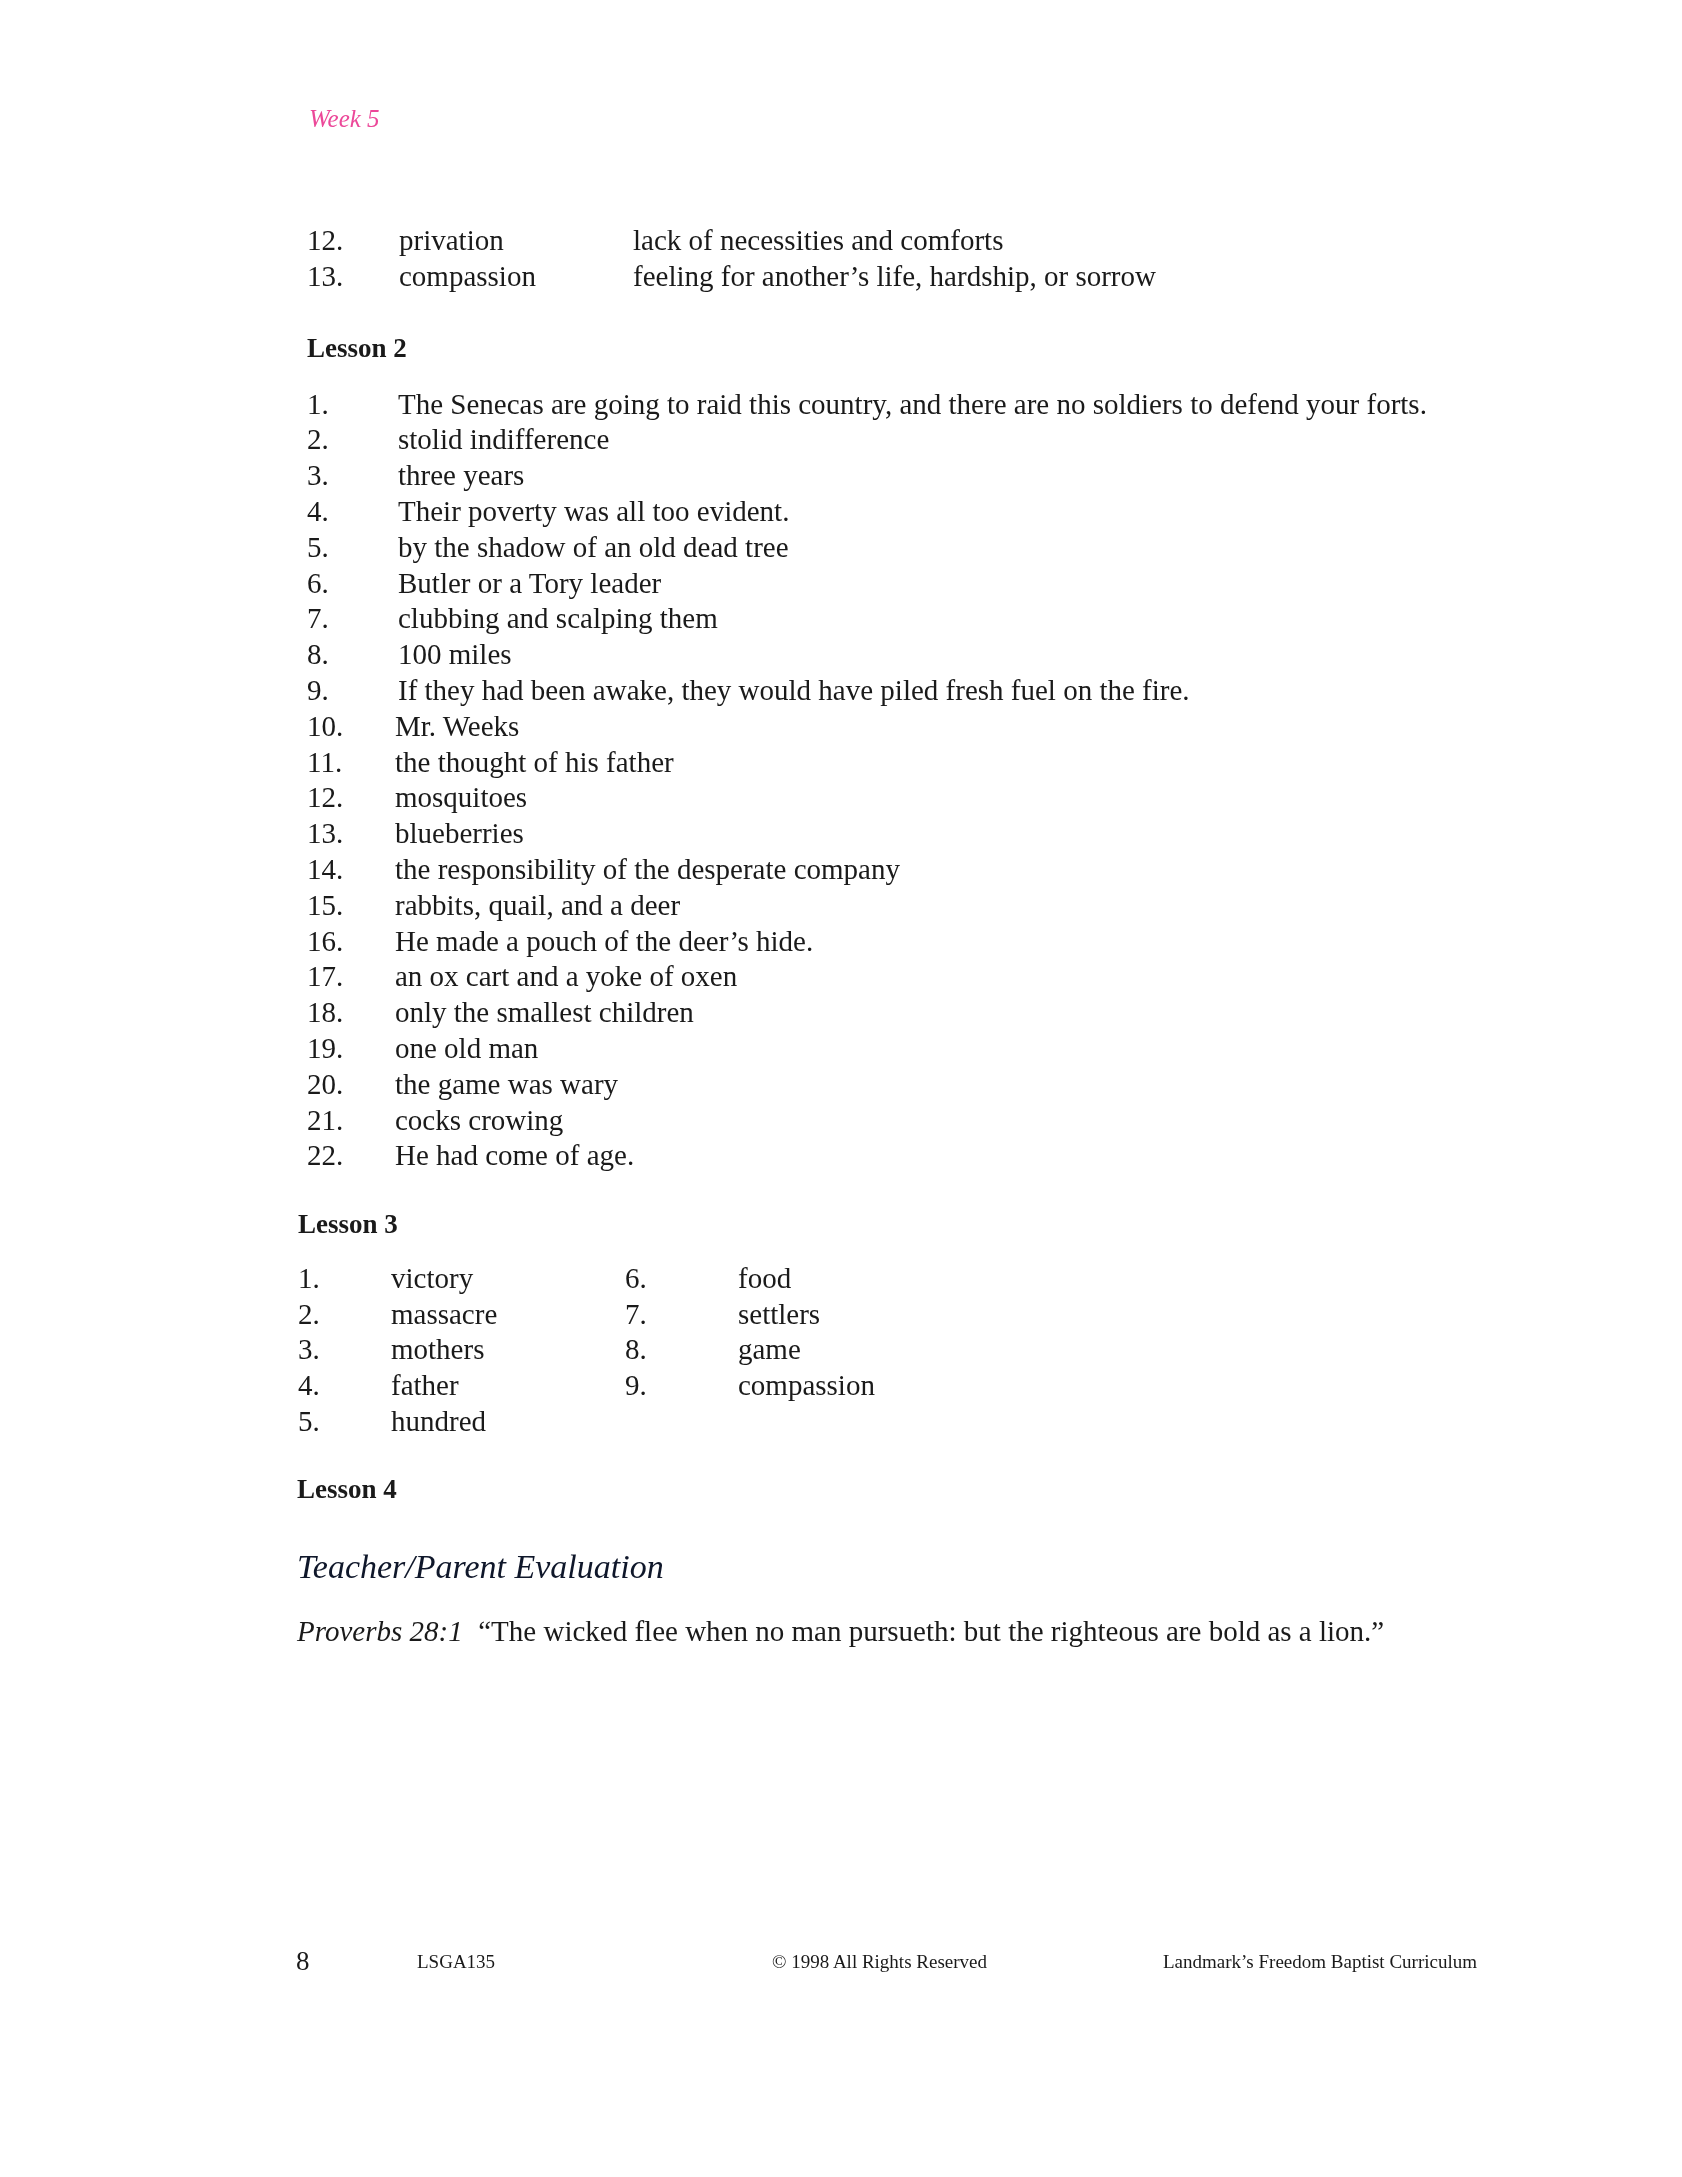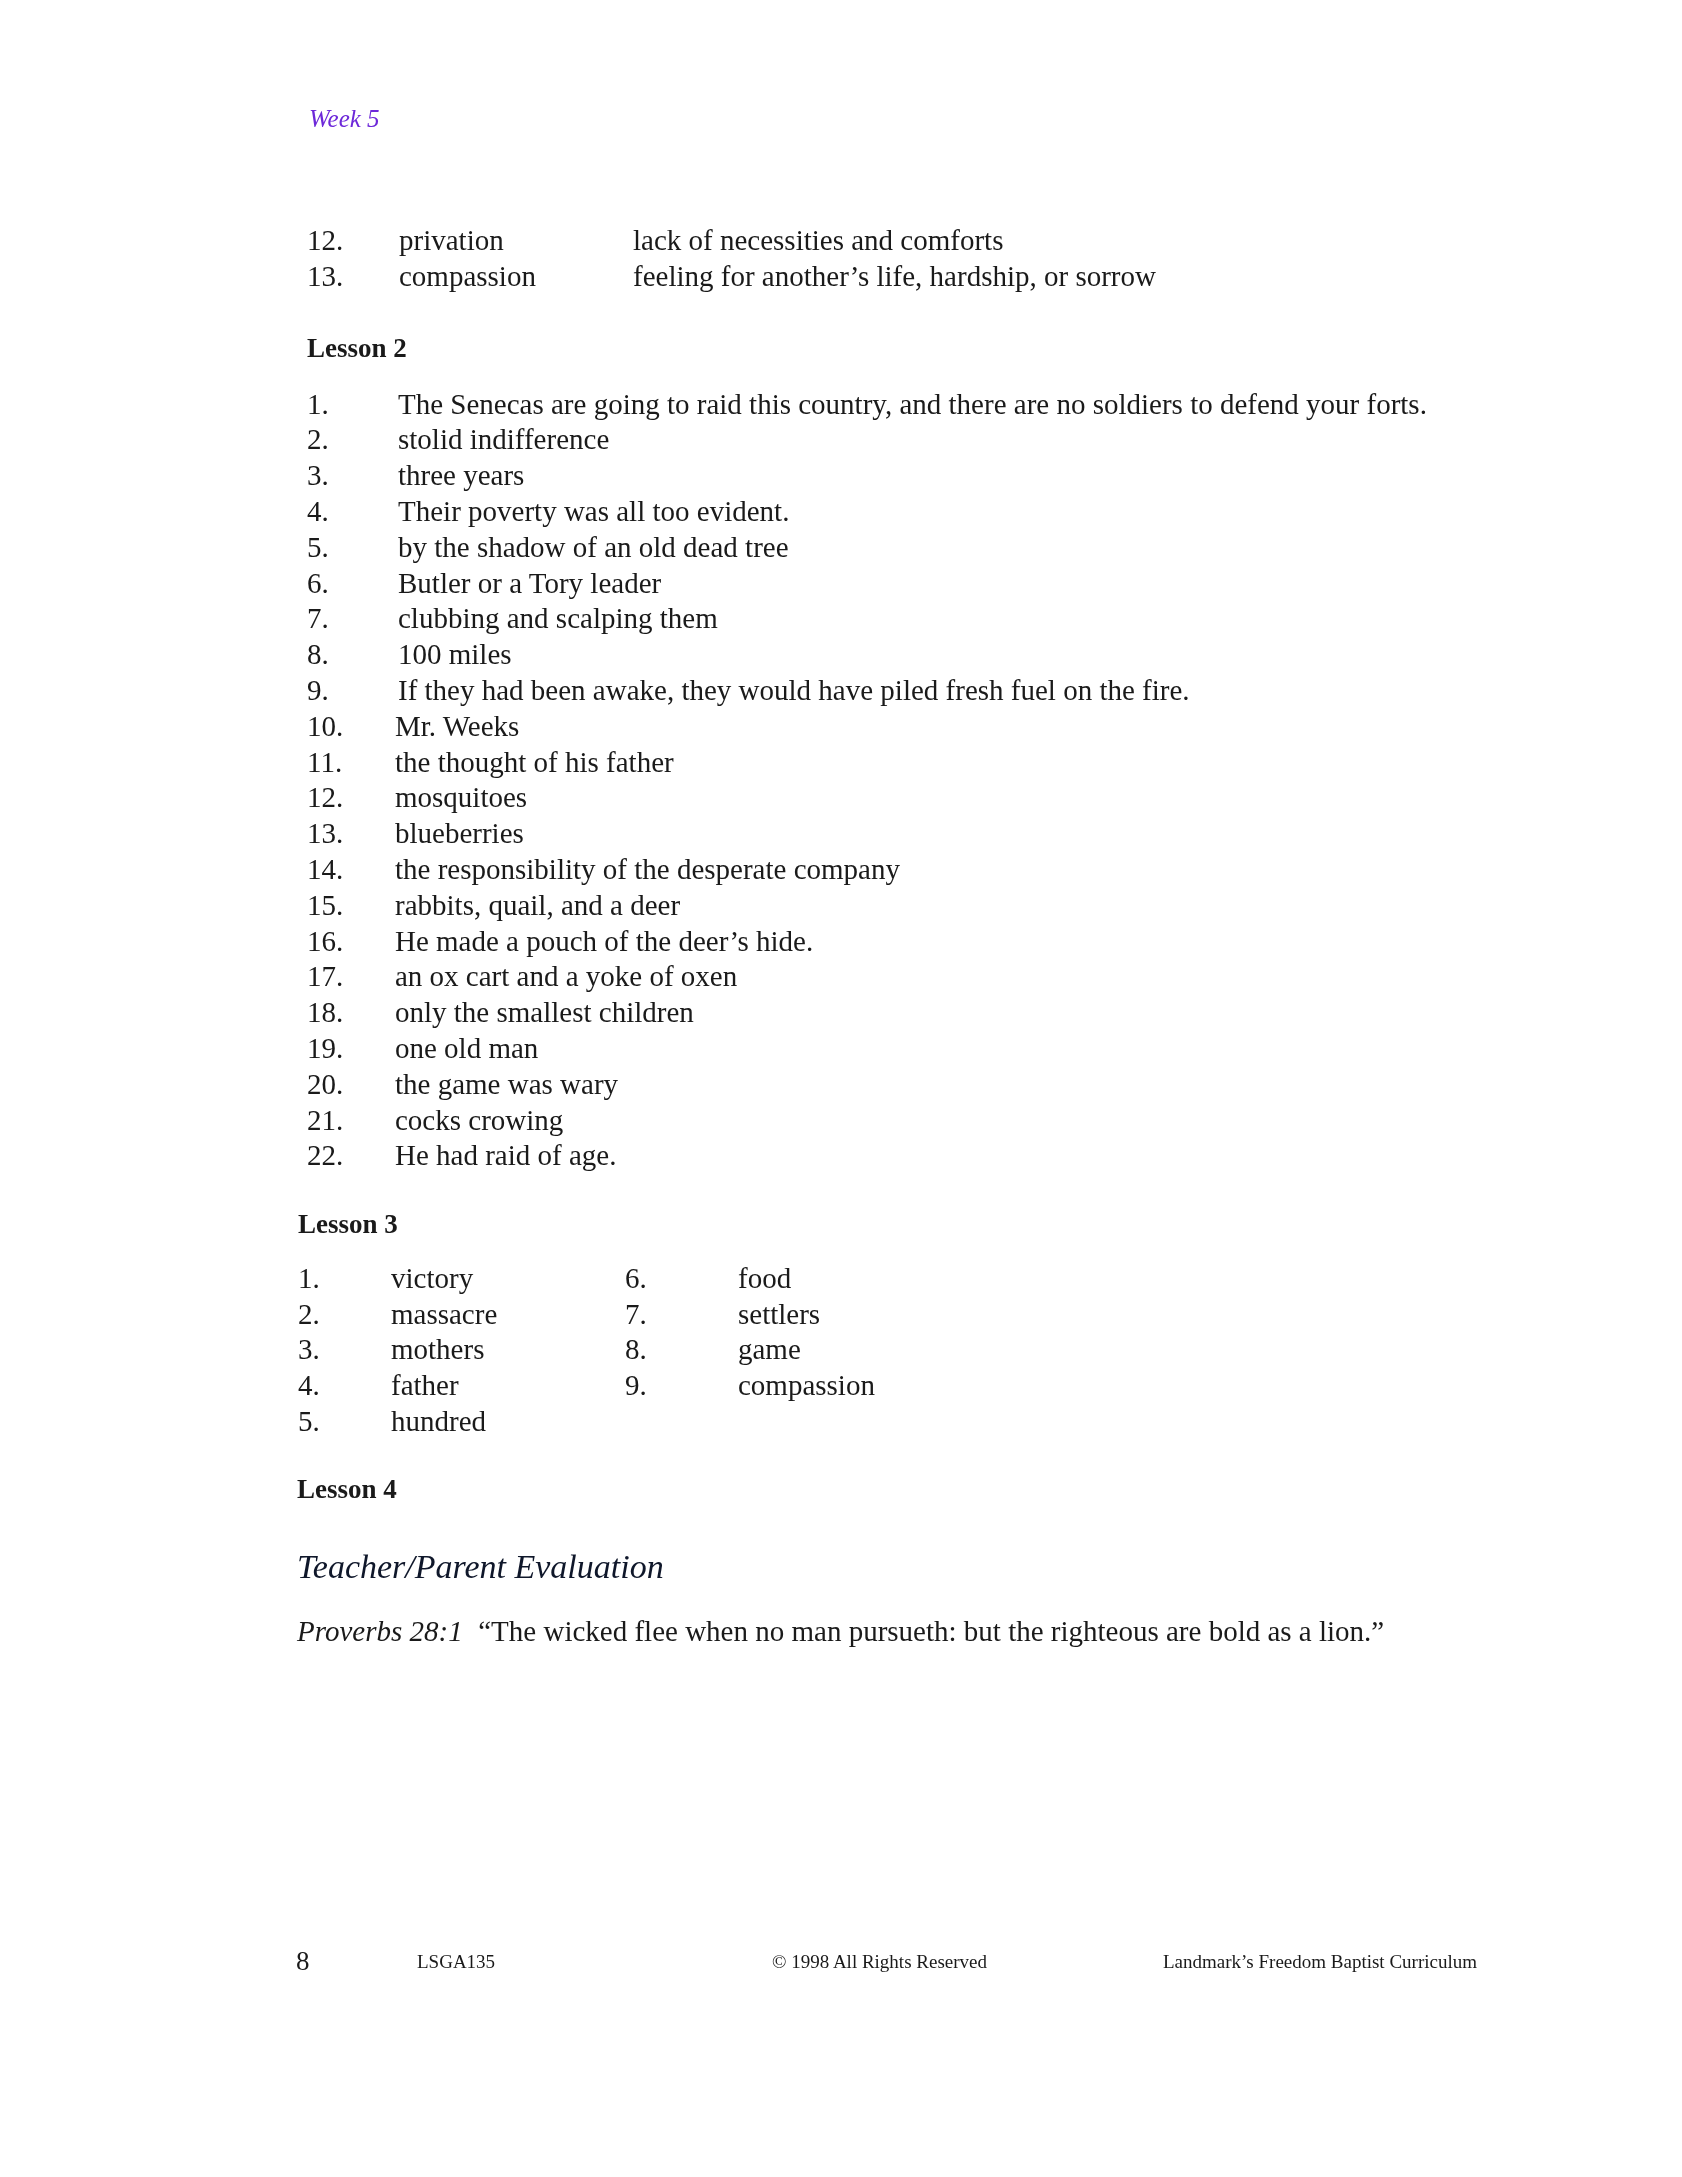--- a/index.html
+++ b/index.html
@@ -4,21 +4,21 @@
   <style>
     html, body { margin: 0; padding: 0; background: #ffffff; }
     body {
       width: 1683px; height: 2177px; position: relative; overflow: hidden;
       font-family: "Liberation Serif", "DejaVu Serif", serif;
       color: #1a1a1a;
     }
     .page { position: absolute; left: 0; top: 0; width: 1683px; height: 2177px; }
     .week-header {
       position: absolute; left: 309px; top: 105px;
-      font-style: italic; font-size: 25px; color: #6d28d9;
+      font-style: italic; font-size: 25px; color: #ec4899;
     }
     .row { position: absolute; font-size: 29px; line-height: 35px; white-space: nowrap; }
     .num { position: absolute; left: 0; }
     .col2 { position: absolute; }
     .col3 { position: absolute; }
     .vocab .num { left: 307px; }
     .vocab .col2 { left: 399px; }
     .vocab .col3 { left: 633px; }
     .heading {
       position: absolute; font-weight: bold; font-size: 27px; color: #1a1a1a;
@@ -144,21 +144,21 @@
       <div class="row l2 dbl" style="top: 1067px;">
         <span class="num">20.</span>
         <span class="col2">the game was wary</span>
       </div>
       <div class="row l2 dbl" style="top: 1103px;">
         <span class="num">21.</span>
         <span class="col2">cocks crowing</span>
       </div>
       <div class="row l2 dbl" style="top: 1138px;">
         <span class="num">22.</span>
-        <span class="col2">He had raid of age.</span>
+        <span class="col2">He had come of age.</span>
       </div>
     </div>
 
   <div class="heading" style="left:298px; top:1209px;">Lesson 3</div>
 
   <div id="lesson3-list">
       <div class="row l3" style="top: 1261px;">
         <span class="num">1.</span>
         <span class="col2">victory</span>
         <span class="num2">6.</span>

